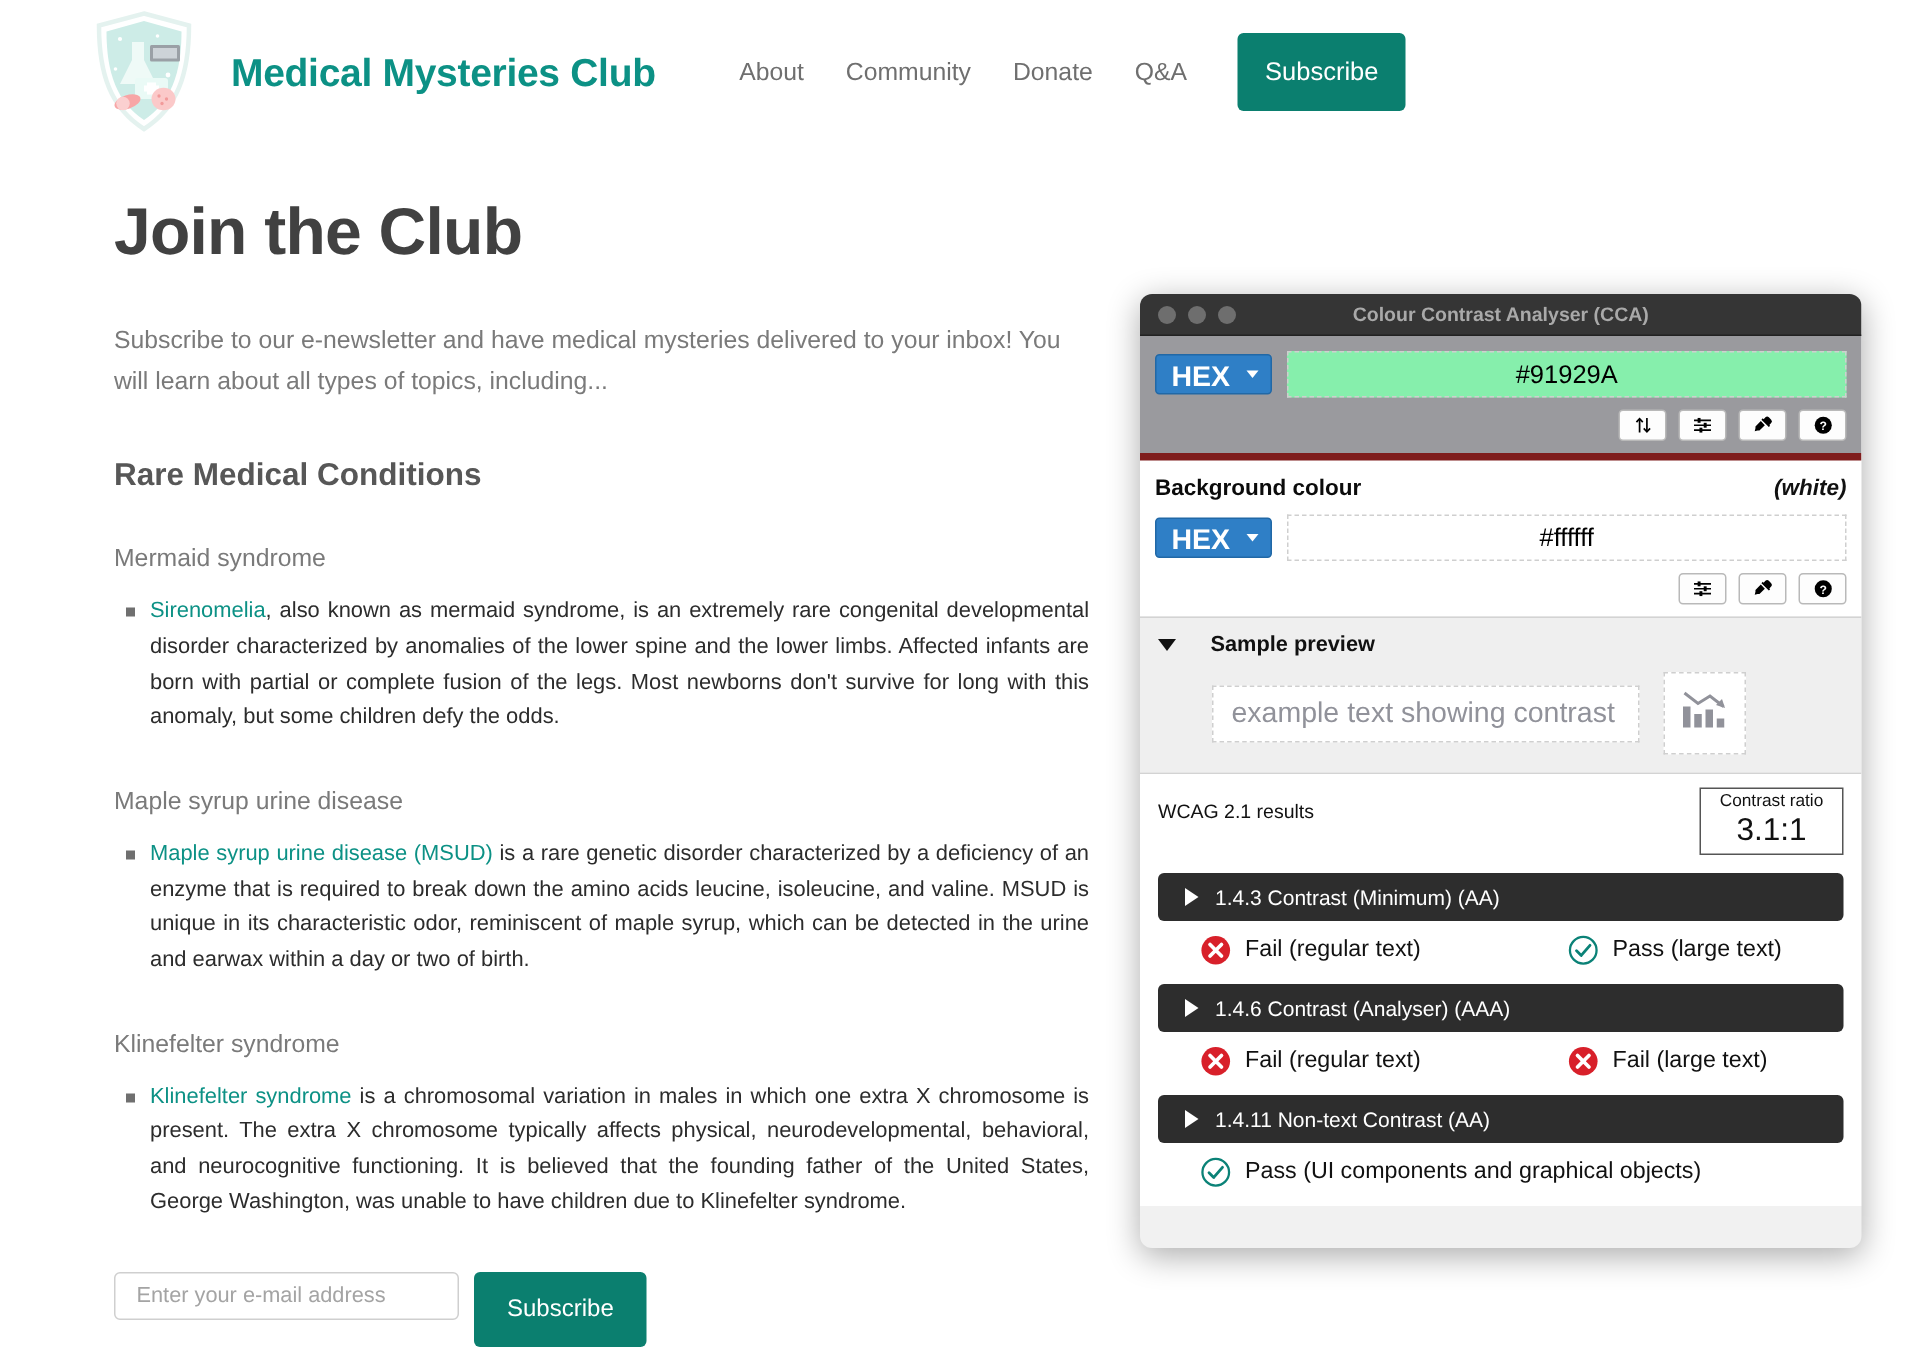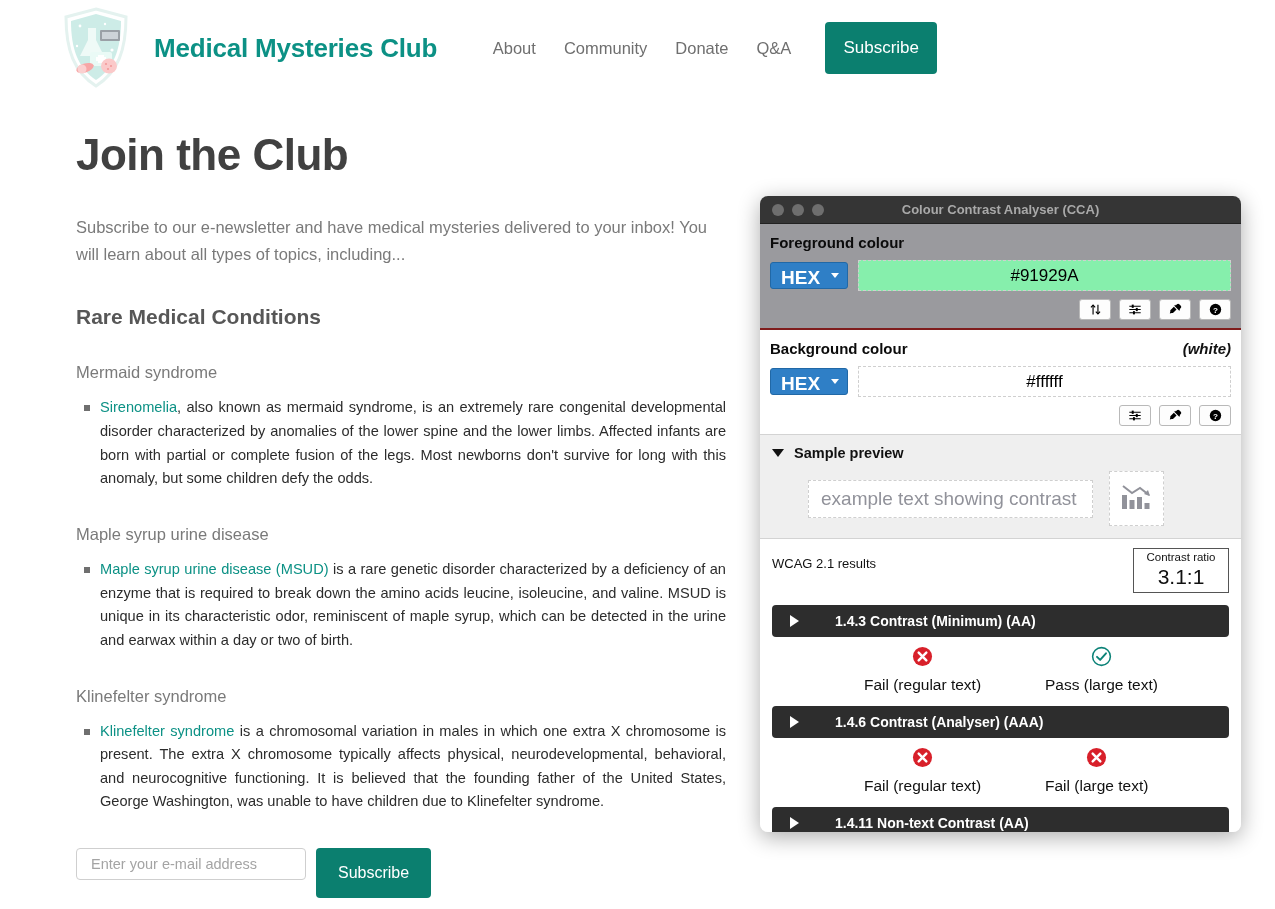--- a/index.html
+++ b/index.html
@@ -143,21 +143,21 @@
     border-bottom: 1px solid #222;
   }
   .traffic { display:flex; gap:8px; margin-left: 12px; }
   .traffic span { width: 12px; height: 12px; border-radius:50%; background:#6e6e6e; display:block; }
   .cca-title {
     position:absolute; left:0; right:0; text-align:center;
     font-size: 13px; font-weight: bold; color:#a9a9a9; pointer-events:none;
   }
 
   .fg-panel { background: #9a9a9e; padding: 10px 10px 8px 10px; }
-  .bg-panel { background: #ffffff; padding: 10px 10px 8px 10px; border-top:2px solid #7f1d1d;}
+  .bg-panel { background: #ffffff; padding: 10px 10px 8px 10px; border-top:5px solid #7f1d1d;}
   .panel-head {
     display:flex; align-items:baseline; justify-content:space-between;
     margin-bottom: 9px;
   }
   .panel-label { font-size: 15px; font-weight: bold; color:#0b0b0b; }
   .panel-note { font-size: 15px; font-style: italic; font-weight:bold; color:#111; }
   .colour-row { display:flex; align-items:center; gap: 10px; }
   .hex-select {
     -webkit-appearance:none; appearance:none;
     background: #2f7fc6; color:#fff;
@@ -189,21 +189,21 @@
     width: 32px; height: 21px;
     background: #fdfdfd; border: 1px solid #b9b9b9; border-radius: 3px;
     display:flex; align-items:center; justify-content:center;
     cursor:pointer; padding:0;
   }
   .icon-btn svg { display:block; }
 
   .preview-panel { background:#efefef; padding: 10px 10px 12px 12px; border-top:1px solid #d3d3d3;}
   .disclosure {
     font-size: 14.5px; font-weight: bold; color:#111;
-    display:flex; align-items:center; gap: 10px; margin-bottom: 10px;
+    display:flex; align-items:center; gap: 23px; margin-bottom: 10px;
     cursor:pointer;
   }
   .disclosure .tri {
     width:0;height:0;border-left:6px solid transparent;border-right:6px solid transparent;
     border-top:8px solid #111;
   }
   .preview-row { display:flex; align-items:center; gap:16px; padding-left: 36px; }
   .sample-text-box {
     flex: 1; max-width: 285px; height: 38px;
     border: 1px dashed #cfcfcf; background:#fff;
@@ -223,29 +223,29 @@
   .ratio-box {
     border:1px solid #555; background:#fff; text-align:center;
     padding: 2px 12px 3px 12px; min-width: 96px;
   }
   .ratio-label { font-size: 11.5px; font-weight:normal; color:#111; line-height:1.2;}
   .ratio-value { font-size: 21px; color:#111; line-height: 1.15; }
 
   .criterion {
     background: #2d2d2d; color:#fff; border-radius: 4px;
     height: 32px; display:flex; align-items:center;
-    font-size: 14px; font-weight:bold;
-    padding-left: 18px; margin-top: 12px; cursor:pointer;gap:25px;
+    font-size: 14px; font-weight:normal;
+    padding-left: 18px; margin-top: 12px; cursor:pointer;
   }
   .criterion .tri-r {
     width:0;height:0;border-top:6px solid transparent;border-bottom:6px solid transparent;
     border-left:9px solid #fff; margin-right: 11px;
   }
   .result-row { display:flex; align-items:center; margin-top: 9px; padding-left: 28px; }
-  .result-item { display:flex; align-items:center; gap: 9px; font-size: 15.5px; color:#111;flex-direction:column; }
+  .result-item { display:flex; align-items:center; gap: 9px; font-size: 15.5px; color:#111; }
   .result-item.first { width: 245px; }
   .badge { width: 21px; height: 21px; flex:0 0 auto; }
 </style>
 </head>
 <body>
 
 <div class="page">
 
   <header class="site-header">
     <div class="brand">
@@ -317,23 +317,20 @@
     <div class="cca-titlebar">
       <div class="traffic">
         <span></span>
         <span></span>
         <span></span>
       </div>
       <div class="cca-title">Colour Contrast Analyser (CCA)</div>
     </div>
 
     <div class="fg-panel">
-      <div class="panel-head">
-        <div class="panel-label">Foreground colour</div>
-      </div>
       <div class="colour-row">
         <span class="select-wrap">
           <select class="hex-select">
             <option>HEX</option>
           </select>
         </span>
         <div class="colour-value">#91929A</div>
       </div>
       <div class="btn-row">
         <button class="icon-btn">

